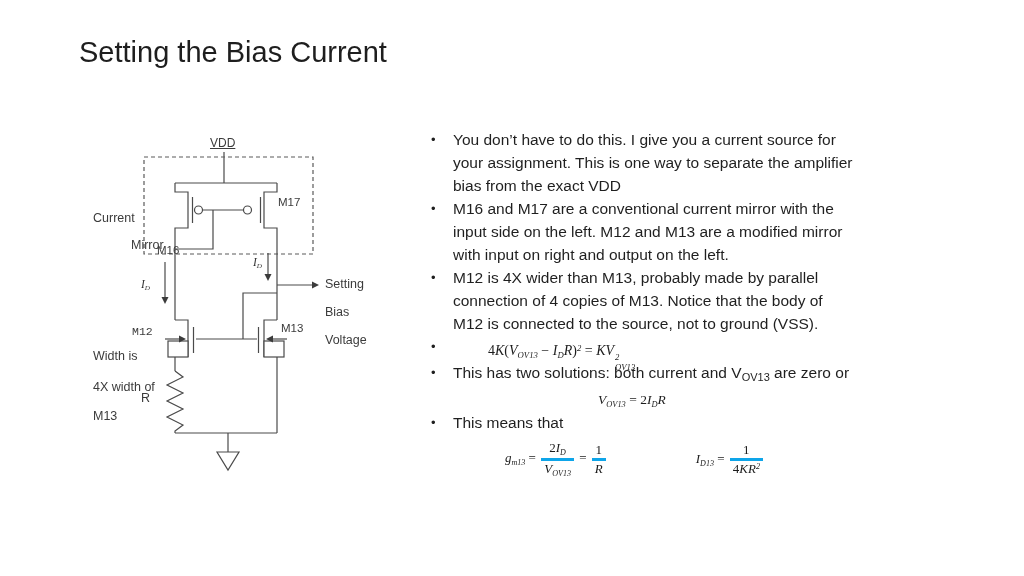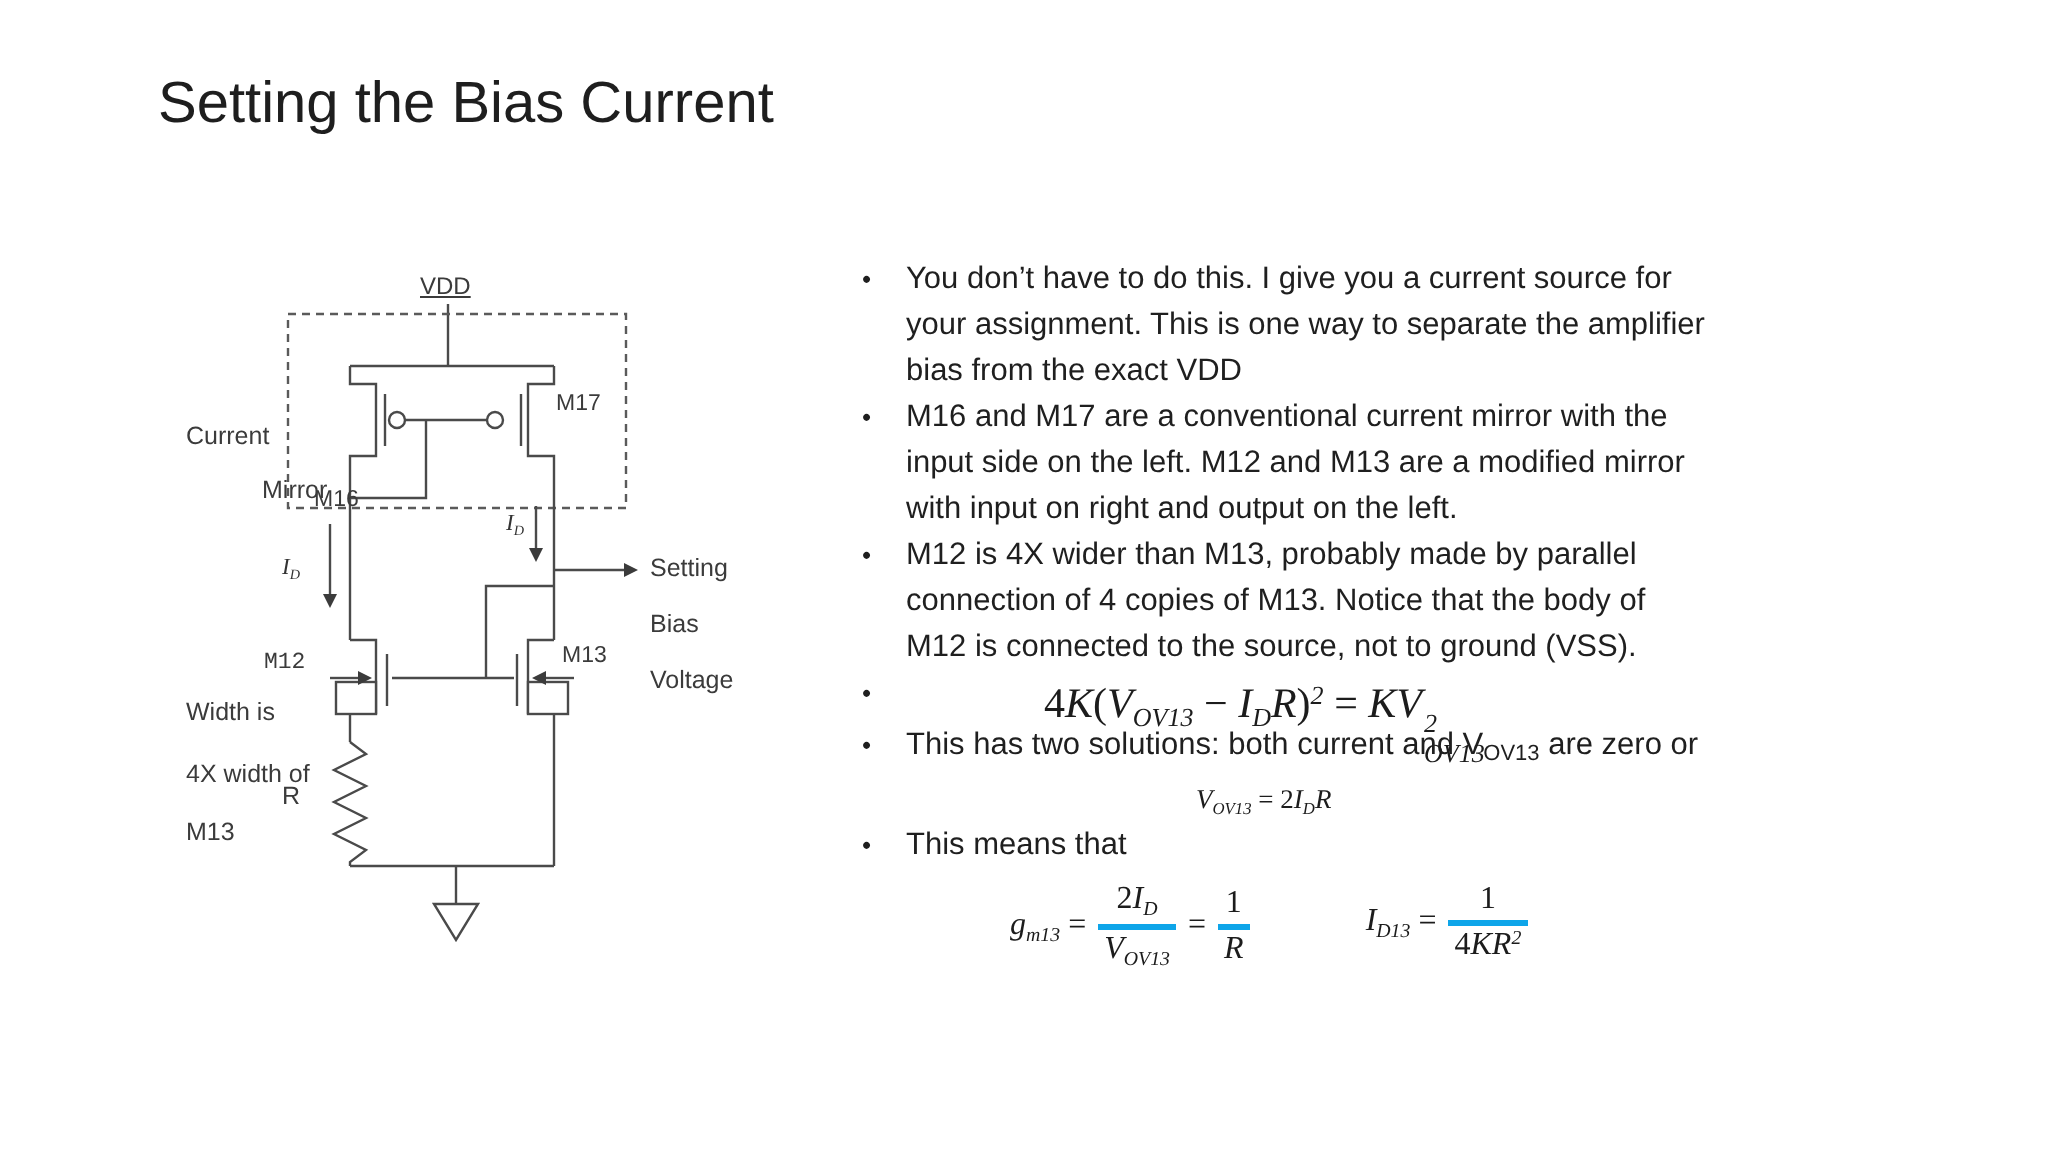--- a/index.html
+++ b/index.html
@@ -18,23 +18,23 @@
   .vddlab{font-size:12px;text-decoration:underline;}
   .idlab{font-family:"Liberation Serif",serif;font-style:italic;font-size:11.5px;color:#333;}
   
   .rcol{position:absolute;left:428px;top:128px;width:500px;}
   .bullet{position:relative;padding-left:25px;font-size:15.5px;line-height:23px;color:#1f1f1f;}
   .bullet .marker{position:absolute;left:3px;top:0;font-size:13px;}
   .btext{white-space:pre-wrap;}
   .bsub{font-size:11px;vertical-align:-3px;}
   
   .eq{font-family:"Liberation Serif",serif;color:#1c1c1c;}
-  .eq1{height:26px;line-height:26px;font-size:21px;margin-left:94px;}
+  .eq1{height:26px;line-height:26px;font-size:14px;margin-left:60px;}
   .eq2{height:22px;line-height:22px;font-size:13.5px;margin-left:170px;}
-  .eqrow{display:flex;gap:56px;margin-left:77px;margin-top:6px;font-size:16px;align-items:flex-start;}
+  .eqrow{display:flex;gap:88px;margin-left:77px;margin-top:6px;font-size:13px;align-items:center;}
   .it{font-style:italic;}
   .n{font-style:normal;}
   .sub{font-size:0.62em;font-style:italic;vertical-align:-0.35em;}
   .sup{font-size:0.62em;font-style:italic;vertical-align:0.5em;}
   .supsub{display:inline-flex;flex-direction:column;align-items:flex-start;
           font-size:0.62em;line-height:1.15;vertical-align:-0.55em;font-style:italic;margin-left:1px;}
   .frac{display:inline-block;vertical-align:middle;text-align:center;margin:0 2px;}
   .frac .num,.frac .den{display:block;padding:0 3px;line-height:1.25;}
   .frac .den{border-top:3px solid #0ea5e9;}
 </style>

